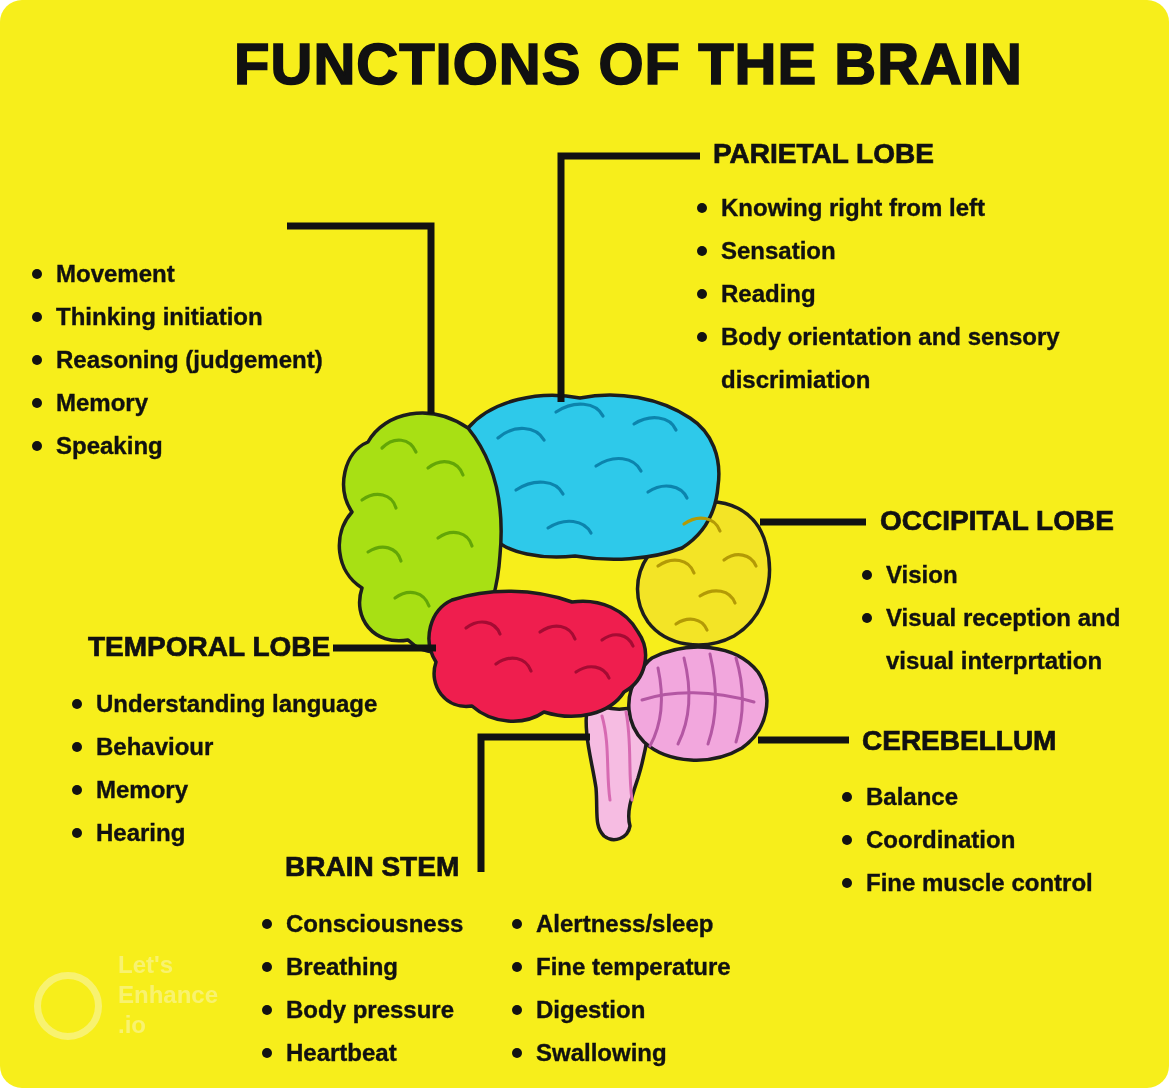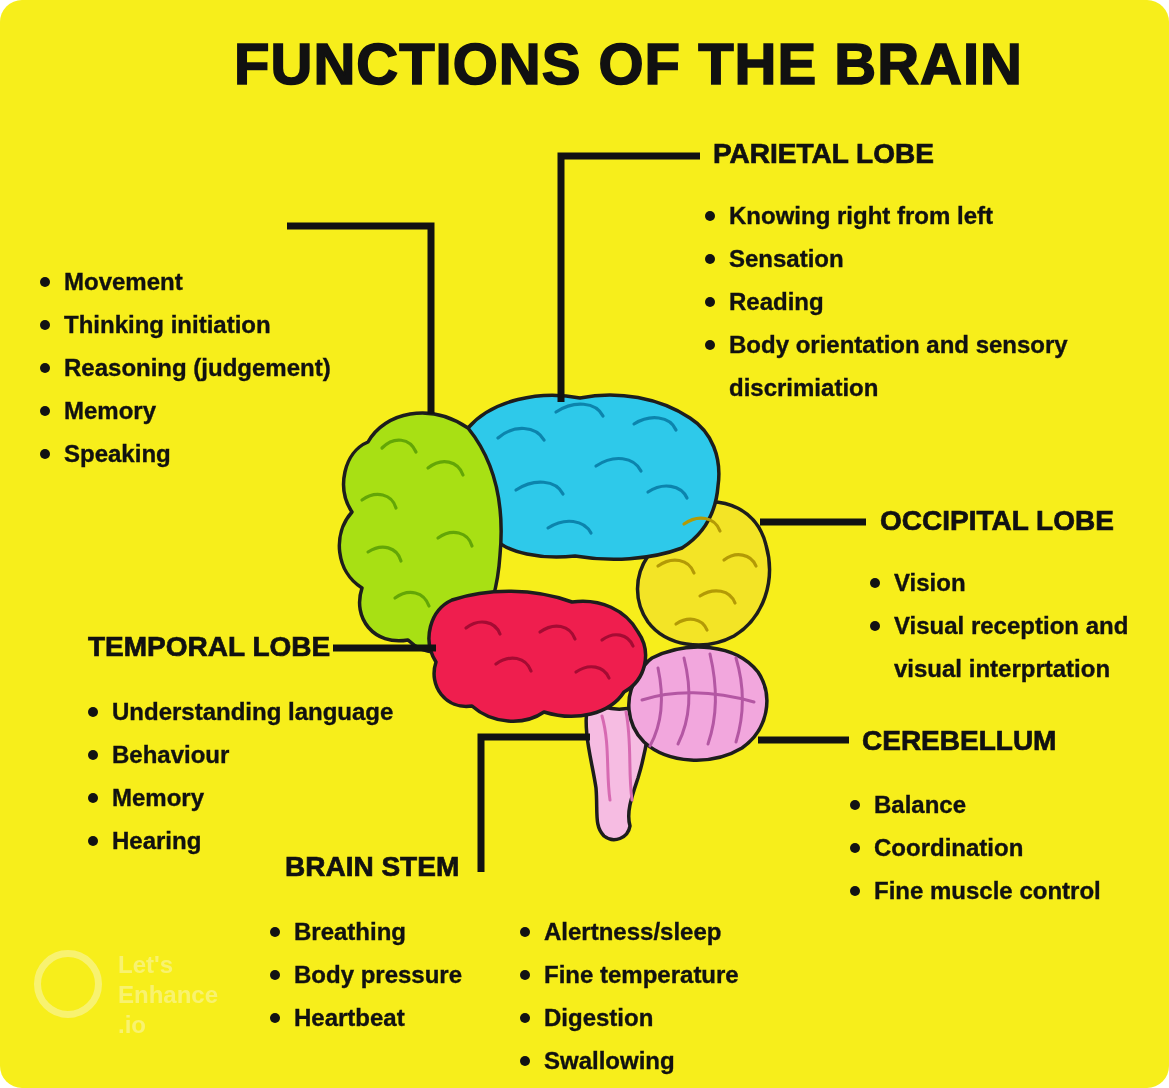--- a/index.html
+++ b/index.html
@@ -3,27 +3,27 @@
 <meta charset="utf-8">
 <style>
   html,body{margin:0;padding:0;background:#ffffff;}
   body{font-family:"Liberation Sans",sans-serif;}
   .canvas{position:relative;width:1169px;height:1088px;overflow:hidden;}
   .art{position:absolute;left:0;top:0;z-index:0;}
   .txt{position:absolute;z-index:1;color:#111;margin:0;}
   .title{left:0;top:30px;width:100%;text-align:center;font-size:58px;font-weight:bold;
          letter-spacing:1px;padding-left:44px;-webkit-text-stroke:1.6px #111;}
   .h2{font-size:28px;font-weight:bold;-webkit-text-stroke:0.7px #111;white-space:nowrap;text-align:right;}
-  ul.blist{list-style:none;margin:12px;padding:0;position:absolute;z-index:1;}
+  ul.blist{list-style:none;margin:4px;padding:0;position:absolute;z-index:1;}
   ul.blist li{display:flex;gap:14px;font-size:24px;font-weight:bold;color:#111;
               line-height:43px;-webkit-text-stroke:0.35px #111;}
   .dot{width:10px;height:10px;background:#121212;border-radius:50%;flex:none;margin-top:17px;}
   .li-text{white-space:pre-line;}
   .watermark{position:absolute;left:34px;top:950px;z-index:1;display:flex;gap:16px;
-             align-items:flex-start;opacity:0.45;color:#fbf7d8;}
+             align-items:flex-end;opacity:0.45;color:#fbf7d8;}
   .wm-circle{width:54px;height:54px;border:7px solid #fbf7d8;border-radius:50%;flex:none;}
   .wm-text{font-size:24px;font-weight:bold;line-height:30px;}
 </style>
 </head>
 <body>
 
 <div class="canvas">
 
   <svg class="art" width="1169" height="1088" viewBox="0 0 1169 1088">
     <rect x="0" y="0" width="1169" height="1088" rx="22" fill="#f7ee1b"></rect>
@@ -143,21 +143,21 @@
         <span class="li-text">Vision</span>
       </li>
     <li>
         <span class="dot"></span>
         <span class="li-text">Visual reception and
 visual interprtation</span>
       </li>
   </ul>
 
   <h2 class="txt h2" style="left:88px;top:631px">TEMPORAL LOBE</h2>
-  <ul class="blist" style="left:76px;top:678px">
+  <ul class="blist" style="left:68px;top:678px">
     <li>
         <span class="dot"></span>
         <span class="li-text">Understanding language</span>
       </li>
     <li>
         <span class="dot"></span>
         <span class="li-text">Behaviour</span>
       </li>
     <li>
         <span class="dot"></span>
@@ -180,20 +180,24 @@
         <span class="li-text">Coordination</span>
       </li>
     <li>
         <span class="dot"></span>
         <span class="li-text">Fine muscle control</span>
       </li>
   </ul>
 
   <h2 class="txt h2" style="left:285px;top:851px">BRAIN STEM</h2>
   <ul class="blist" style="left:258px;top:898px">
+    <li>
+        <span class="dot"></span>
+        <span class="li-text">Consciousness</span>
+      </li>
     <li>
         <span class="dot"></span>
         <span class="li-text">Breathing</span>
       </li>
     <li>
         <span class="dot"></span>
         <span class="li-text">Body pressure</span>
       </li>
     <li>
         <span class="dot"></span>

